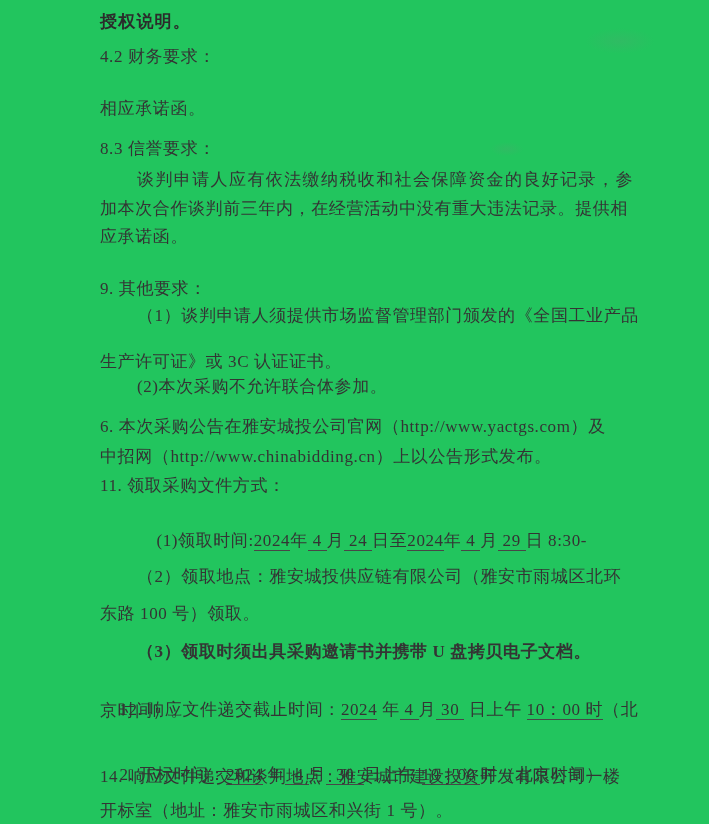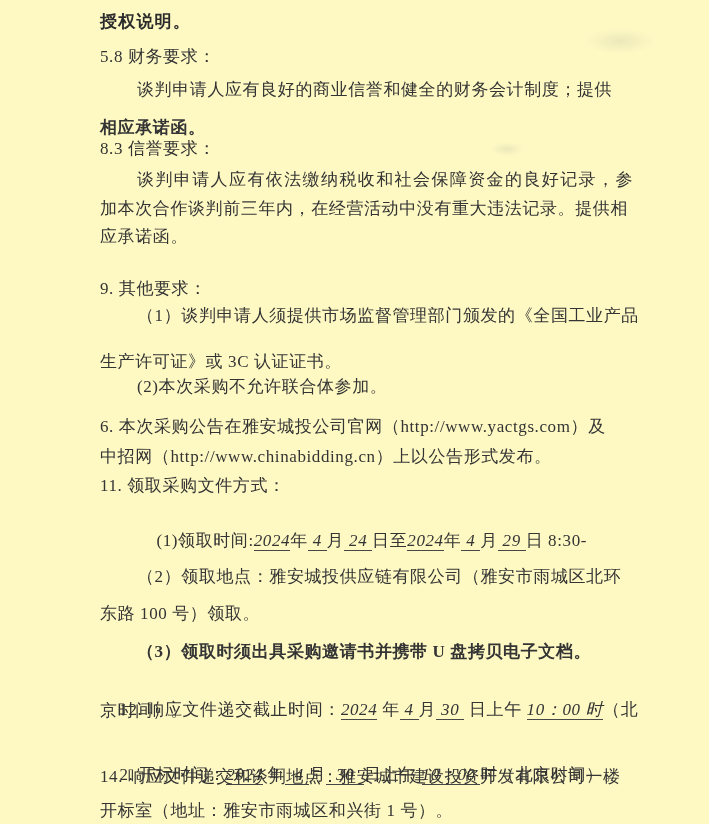--- a/index.html
+++ b/index.html
@@ -1,50 +1,49 @@
 <!DOCTYPE html>
 <html><head>
 <meta charset="utf-8">
 <style>
   html,body{margin:0;padding:0;background:#ffffff;}
   body{width:709px;height:824px;overflow:hidden;}
   .paper{
     position:relative;width:709px;height:824px;
-    background:#fef9c3;
+    background:#22c55e;
     font-family:"Liberation Serif","DejaVu Serif",serif;
     color:#343434;
   }
   .line{
     position:absolute;
     font-size:17px;
     line-height:23px;
     letter-spacing:0.6px;
     white-space:pre;
   }
   .bold{font-weight:bold;letter-spacing:1.2px;color:#2b2b2b;}
   .ls{letter-spacing:1.4px;}
-  .u{border-bottom:1px solid #474747;font-style:italic;}
+  .u{border-bottom:1px solid #474747;}
   .smudge{
     position:absolute;
     background:radial-gradient(ellipse at center, rgba(130,130,130,0.14), rgba(130,130,130,0) 70%);
     pointer-events:none;
   }
 </style>
 </head>
 <body>
 
 <div class="paper">
 
   <div class="smudge" style="left:585px;top:28px;width:70px;height:26px;"></div>
   <div class="smudge" style="left:490px;top:142px;width:34px;height:14px;"></div>
 
   <div class="line bold" style="top:10px;left:100px;">授权说明。</div>
-  <div class="line" style="top:45px;left:100px;">5.8 财务要求：</div>
-  <div class="line" style="top:78px;left:137px;">谈判申请人应有良好的商业信誉和健全的财务会计制度；提供</div>
-  <div class="line" style="top:116px;left:100px;font-weight:bold;">相应承诺函。</div>
+  <div class="line" style="top:45px;left:100px;">4.2 财务要求：</div>
+  <div class="line" style="top:97px;left:100px;">相应承诺函。</div>
   <div class="line" style="top:137px;left:100px;">8.3 信誉要求：</div>
   <div class="line ls" style="top:168px;left:137px;">谈判申请人应有依法缴纳税收和社会保障资金的良好记录，参</div>
   <div class="line" style="top:197px;left:100px;">加本次合作谈判前三年内，在经营活动中没有重大违法记录。提供相</div>
   <div class="line" style="top:225px;left:100px;">应承诺函。</div>
   <div class="line" style="top:277px;left:100px;">9. 其他要求：</div>
   <div class="line" style="top:304px;left:137px;">（1）谈判申请人须提供市场监督管理部门颁发的《全国工业产品</div>
   <div class="line" style="top:350px;left:100px;">生产许可证》或 3C 认证证书。</div>
   <div class="line" style="top:375px;left:137px;">(2)本次采购不允许联合体参加。</div>
   <div class="line" style="top:415px;left:100px;">6. 本次采购公告在雅安城投公司官网（http://www.yactgs.com）及</div>
   <div class="line" style="top:445px;left:100px;">中招网（http://www.chinabidding.cn）上以公告形式发布。</div>

